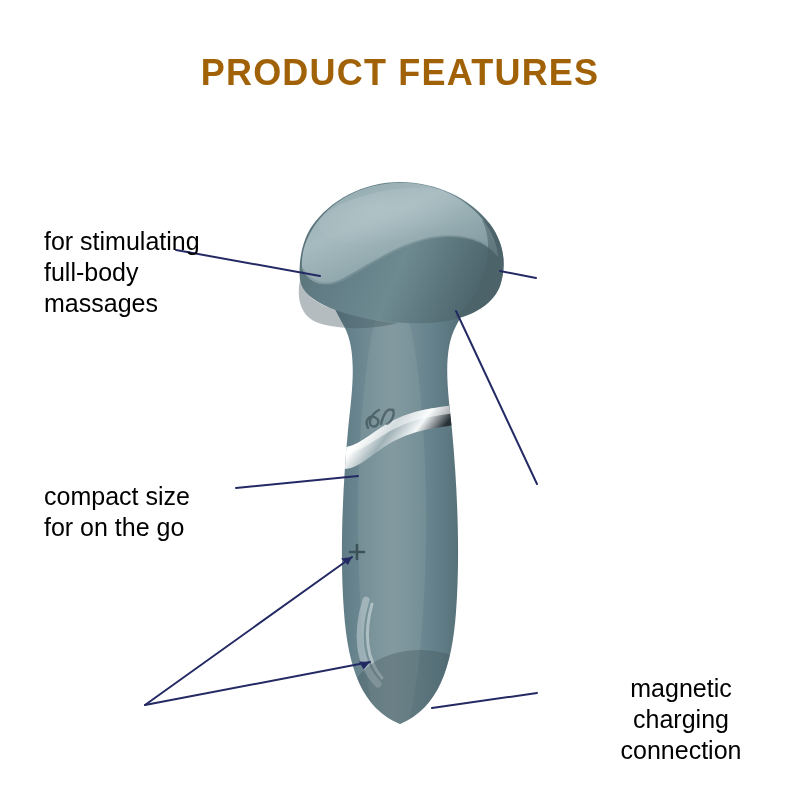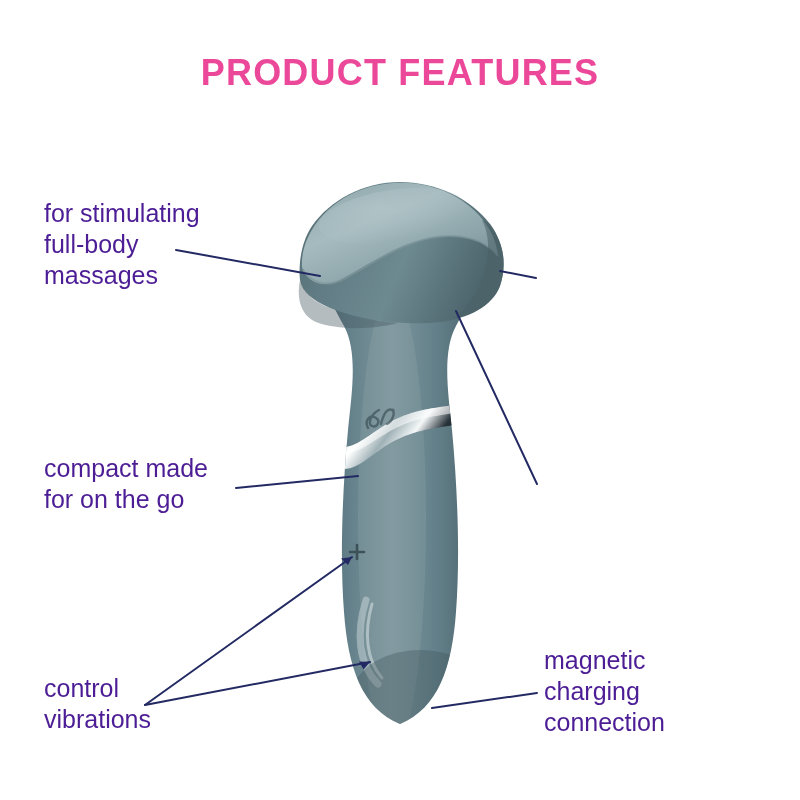--- a/index.html
+++ b/index.html
@@ -17,31 +17,32 @@
   }
   #title {
     position: absolute;
     left: 0;
     top: 52px;
     width: 800px;
     text-align: center;
     font-size: 36px;
     font-weight: 700;
     letter-spacing: 1.2px;
-    color: #ec4899;
+    color: #a16207;
     font-family: "Liberation Sans", sans-serif;
   }
   .label {
     position: absolute;
-    color: #4c1d95;
+    color: #000000;
     font-size: 25px;
     line-height: 1.24;
     font-weight: 400;
     font-family: "Liberation Sans", sans-serif;
     white-space: pre-line;
+    margin-top: 28px;
   }
   .label.right { text-align: left; }
   .label.left  { text-align: left; }
 
   #art {
     position: absolute;
     left: 0; top: 0;
     width: 800px; height: 800px;
     pointer-events: none;
   }
@@ -199,23 +200,21 @@
       <path d="M370,662 l-11,-0.5 l4.5,8 z" fill="#232a63" stroke="none"></path>
     </g>
   </svg>
 
   <div class="label left" style="left:44px;  top:198px; width:250px;">for stimulating
 full-body
 massages</div>
 
 
 
-  <div class="label left" style="left:44px;  top:453px; width:230px;">compact made
+  <div class="label left" style="left:44px;  top:453px; width:230px;">compact size
 for on the go</div>
 
-  <div class="label left" style="left:44px;  top:673px; width:200px;">control
-vibrations</div>
-
-  <div class="label right" style="left:544px; top:645px; width:230px;">magnetic
+
+  <div class="label right" style="left:566px; top:645px; width:230px;text-align:center;">magnetic
 charging
 connection</div>
 
 </div>
 
 </body></html>

